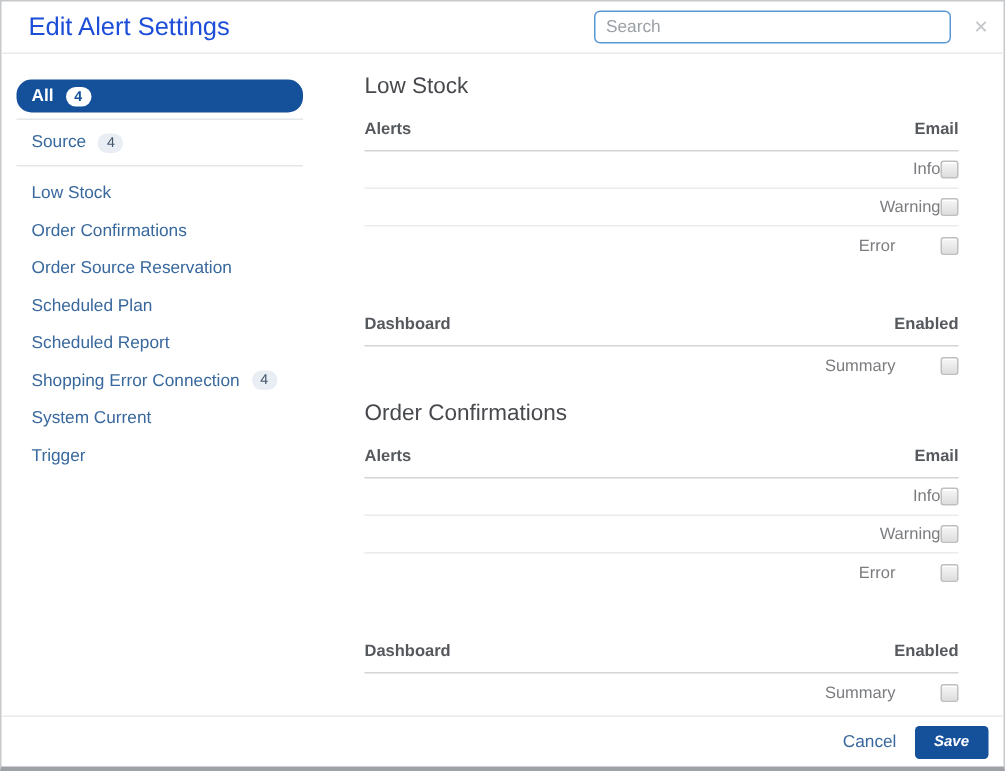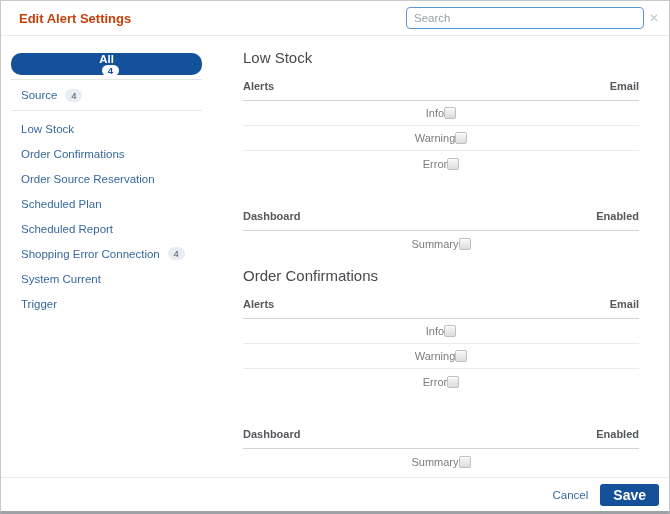--- a/index.html
+++ b/index.html
@@ -17,31 +17,31 @@
     display: flex; flex-direction: column;
   }
 
   
   .modal-header {
     flex: none; height: 35px;
     border-bottom: 1px solid #e9eaeb;
     display: flex; align-items: center;
     padding: 0 7px 0 18px;
   }
-  .modal-title { font-size: 13px; font-weight: bold; color: #c2410c; }
+  .modal-title { font-size: 17px; font-weight: normal; color: #1d4ed8; }
   .header-spacer { flex: 1; }
   .search-input {
     width: 238px; height: 22px;
     border: 1.5px solid var(--search-border, #5a98d5);
     border-radius: 4px;
     font-family: "Liberation Sans", sans-serif;
     font-size: 11.5px; color: #3a3d41;
     padding: 0 7px;
     outline: none;
-    margin-right: 2px;
+    margin-right: 12px;
   }
   .search-input::placeholder { color: #9aa0a6; }
   .close-btn {
     width: 16px; height: 16px;
     font-size: 12px; line-height: 16px;
     text-align: center;
     color: #c4c7ca;
     cursor: default;
     user-select: none;
   }
@@ -52,21 +52,21 @@
   
   .sidebar { flex: none; width: 232px; padding: 17px 31px 0 10px; }
   .side-item {
     height: 22px; display: flex; align-items: center;
     font-size: 11.5px; color: var(--link, #38689d);
     padding: 0 10px; cursor: default;
   }
   .side-item.selected {
     background: var(--primary, #15509b);
     border-radius: 10px;
-    color: #ffffff; font-weight: bold; flex-direction: column;
+    color: #ffffff; font-weight: bold;
   }
   .side-divider { border-top: 1px solid #e4e6e8; margin: 4px 0; }
   .side-list .side-item { height: 25px; padding: 0 10px; }
   .side-list { margin-top: 5px; }
   .badge {
     display: inline-flex; align-items: center; justify-content: center;
     min-width: 17px; height: 13px; padding: 0 4px;
     border-radius: 7px; font-size: 9.5px; font-weight: bold;
     margin-left: 8px;
   }
@@ -81,26 +81,26 @@
   }
   .data-table { width: 100%; }
   .t-head {
     display: flex; justify-content: space-between; align-items: baseline;
     padding: 5px 0 7px;
     font-size: 11px; font-weight: bold; color: #55585c;
     line-height: 14px;
     border-bottom: 1px solid #d2d4d6;
   }
   .t-row {
-    display: flex; justify-content: center; align-items: center;
+    display: flex; justify-content: flex-end; align-items: center;
     height: 25px;
     font-size: 11px; color: #7a7c7f;
     border-bottom: 1px solid #eaebec;
   }
-  .t-row:last-child { border-bottom: none; }
+  .t-row:last-child { border-bottom: none; gap: 30px; }
   .data-table + .data-table { margin-top: 28px; }
   .section + .section { margin-top: 12px; }
   .checkbox {
     width: 12px; height: 12px;
     border: 1px solid #bfbfbf; border-radius: 2px;
     background: linear-gradient(#f7f7f7, #dddddd);
     box-shadow: inset 0 1px 0 #ffffff;
     cursor: default;
   }
   .clipped-title { margin-top: 12px; }
@@ -109,24 +109,25 @@
   .modal-footer {
     flex: none; height: 34px;
     border-top: 1px solid #e9eaeb;
     display: flex; align-items: center; justify-content: flex-end;
     padding: 0 10px; gap: 12px;
   }
   .cancel-link { font-size: 11.5px; color: var(--link, #38689d); cursor: default; }
   .save-btn {
     background: var(--primary, #15509b);
     color: #ffffff; font-family: "Liberation Sans", sans-serif;
-    font-size: 14px; font-weight: bold;
+    font-size: 10px; font-weight: bold;
     border: none; border-radius: 3px;
     height: 22px; padding: 0 13px;
     cursor: default;
+    font-style: italic;
   }
 </style>
 </head>
 <body>
 
 <div class="modal">
 
   <div class="modal-header">
     <div class="modal-title">Edit Alert Settings</div>
     <div class="header-spacer"></div>

